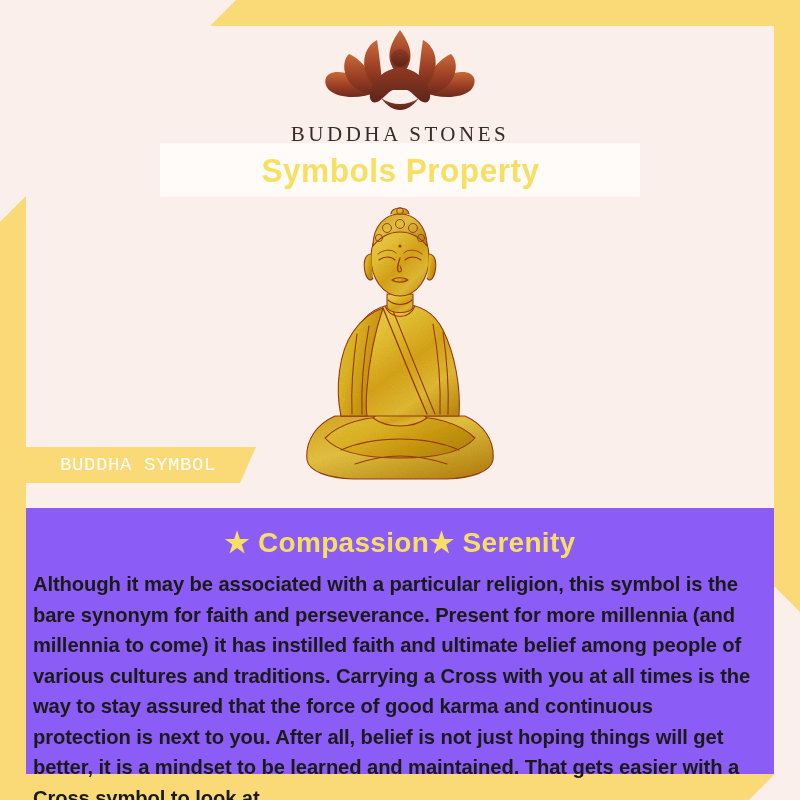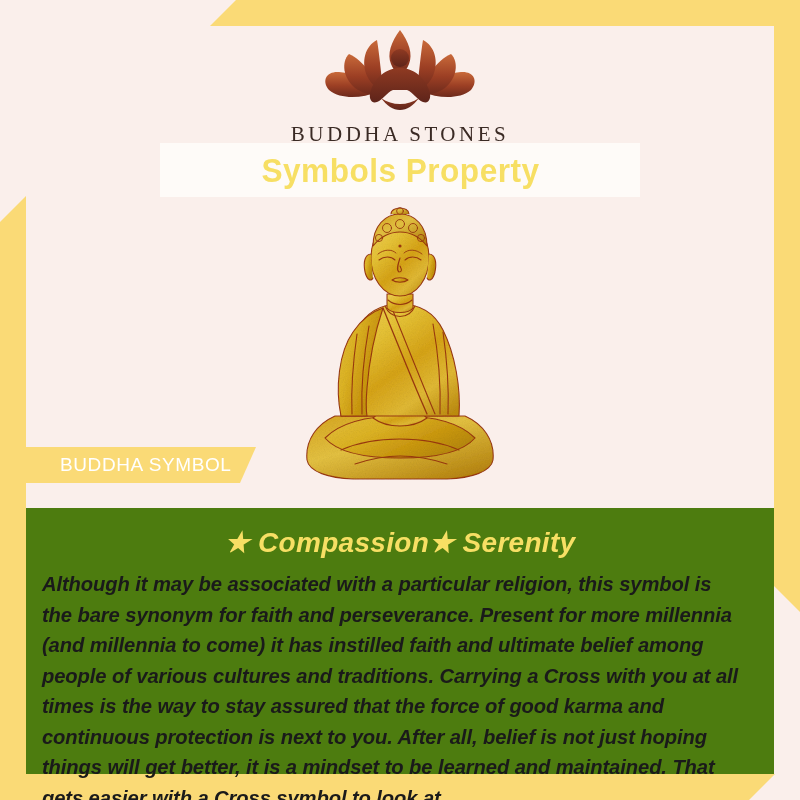--- a/index.html
+++ b/index.html
@@ -136,35 +136,34 @@
     background: #fada76;
     clip-path: polygon(0 0, 100% 0, calc(100% - 16px) 100%, 0 100%);
     display: flex;
     align-items: center;
   }
   #symbol-tag-label {
     margin-left: 42px;
     color: #ffffff;
     font-size: 19px;
     letter-spacing: 0.6px;
-    font-family: Liberation Sans, sans-serif;
+    font-family: Liberation Mono, monospace;
     font-weight: 400;
   }
 
   
   #content-panel {
     position: absolute;
     left: 0;
     right: 0;
     top: 482px;
     bottom: 0;
-    background: #4d7c0f;
-    padding: 0 15px;
+    background: #8b5cf6;
+    padding: 0 6px;
     box-sizing: border-box;
-    font-style: italic;
   }
   #keywords-heading {
     text-align: center;
     margin-top: 18px;
     font-family: "Liberation Sans Narrow", "Liberation Sans", sans-serif;
     font-weight: bold;
     font-size: 28px;
     color: #f7df64;
     letter-spacing: 0.3px;
     white-space: nowrap;

